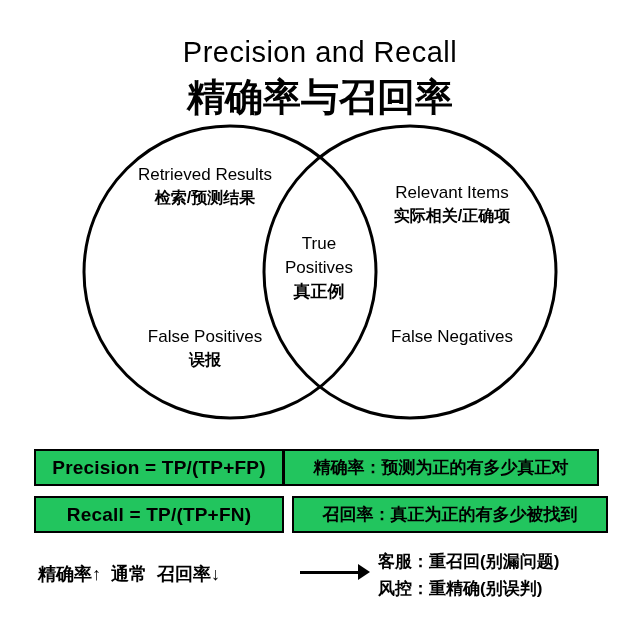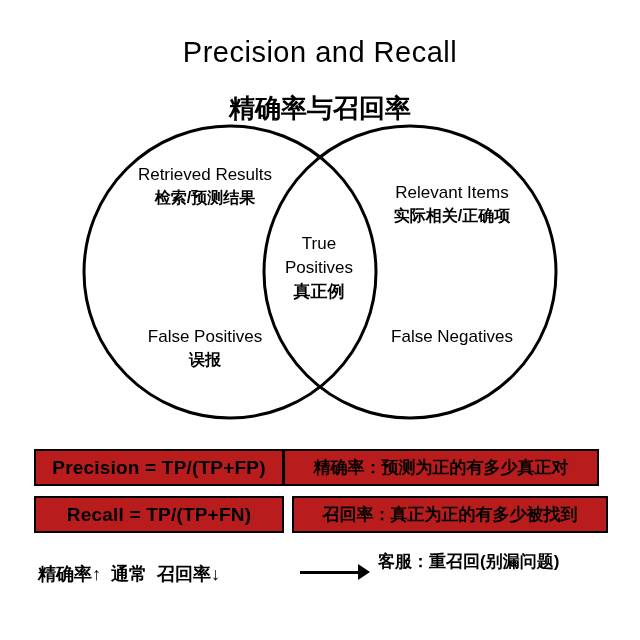--- a/index.html
+++ b/index.html
@@ -21,23 +21,22 @@
   .center { text-align: center; }
 
   .title-en {
     left: 0; top: 36px; width: 640px;
     font-size: 29px;
     font-weight: 500;
     letter-spacing: 0.5px;
   }
   .title-zh {
     left: 0; top: 72px; width: 640px;
-    font-size: 26px;
+    font-size: 38px;
     font-weight: 700;
-    margin-top: 19px;
   }
 
   svg.venn { left: 0; top: 0; }
 
   .venn-label { line-height: 1.35; }
   .venn-label .en { font-size: 17px; font-weight: 500; }
   .venn-label .zh { font-size: 16px; font-weight: 600; }
 
   .lbl-retrieved { left: 95px;  top: 164px; width: 220px; }
   .lbl-relevant  { left: 342px; top: 182px; width: 220px; }
@@ -46,21 +45,21 @@
   .lbl-fp        { left: 95px;  top: 326px; width: 220px; }
   .lbl-fn        { left: 342px; top: 326px; width: 220px; }
 
   .formula-box {
     box-sizing: border-box;
     border: 2px solid #000000;
     height: 37px;
     display: flex;
     align-items: center;
     justify-content: center;
-    background: #b91c1c;
+    background: #22c55e;
   }
   .box-formula { font-size: 19px; font-weight: 700; letter-spacing: 0.2px; }
   .box-explain { font-size: 17px; font-weight: 700; }
 
   .box-precision   { left: 34px;  top: 449px; width: 250px; }
   .box-precision-x { left: 283px; top: 449px; width: 316px; }
   .box-recall      { left: 34px;  top: 496px; width: 250px; }
   .box-recall-x    { left: 292px; top: 496px; width: 316px; }
 
   .tradeoff-text {
@@ -138,15 +137,16 @@
   </div>
   <div class="abs formula-box box-recall-x">
     <span class="box-explain">召回率：真正为正的有多少被找到</span>
   </div>
 
   <div class="abs tradeoff-text">精确率↑  通常  召回率↓</div>
   <div class="abs arrow-line"></div>
   <div class="abs arrow-head"></div>
   <div class="abs tradeoff-right">
     <div>客服：重召回(别漏问题)</div>
+    <div>风控：重精确(别误判)</div>
   </div>
 
 </div>
 
 </body></html>

